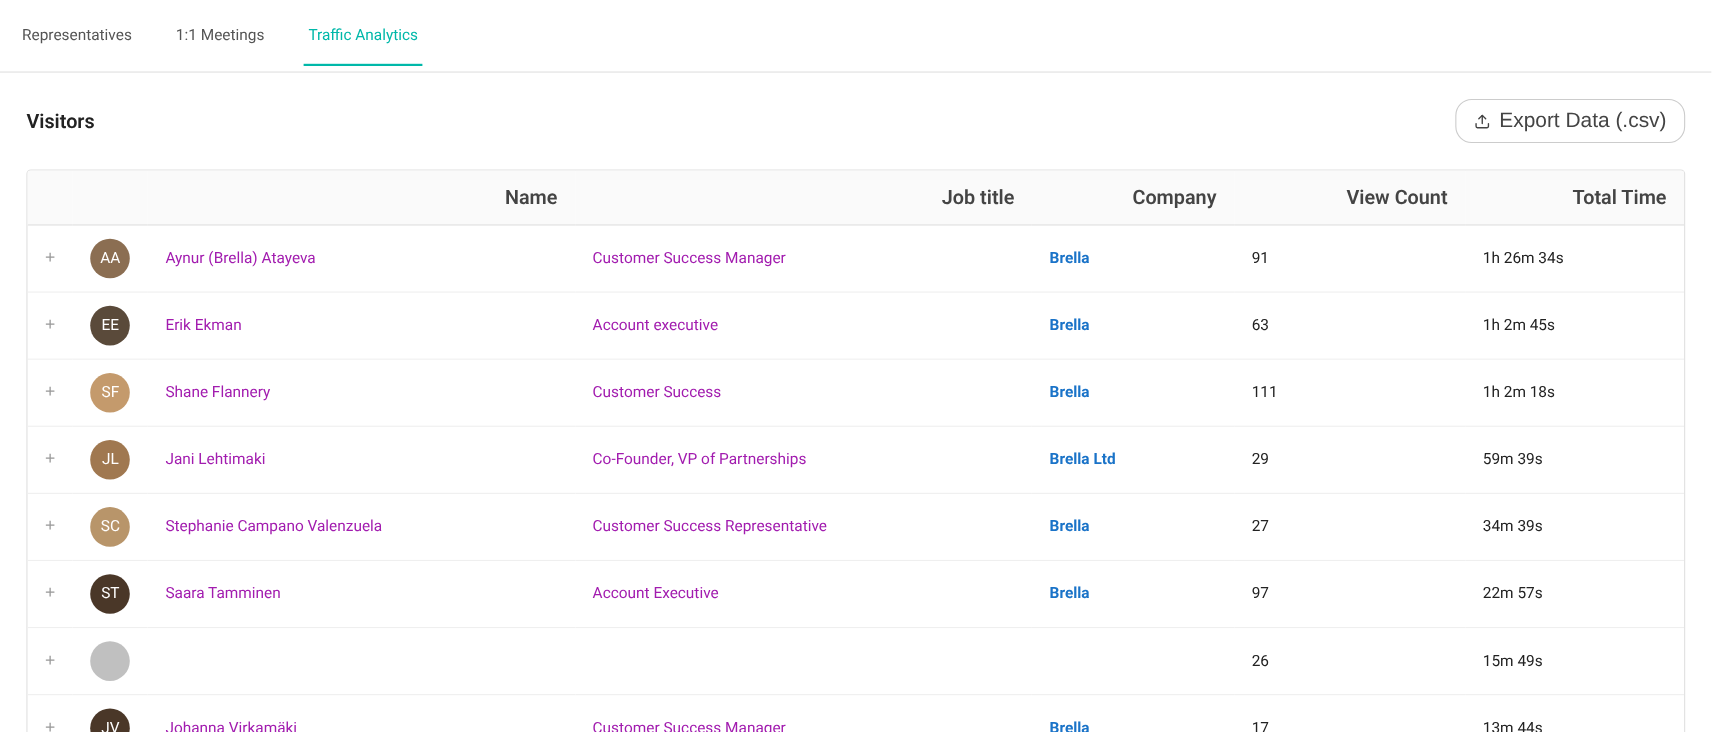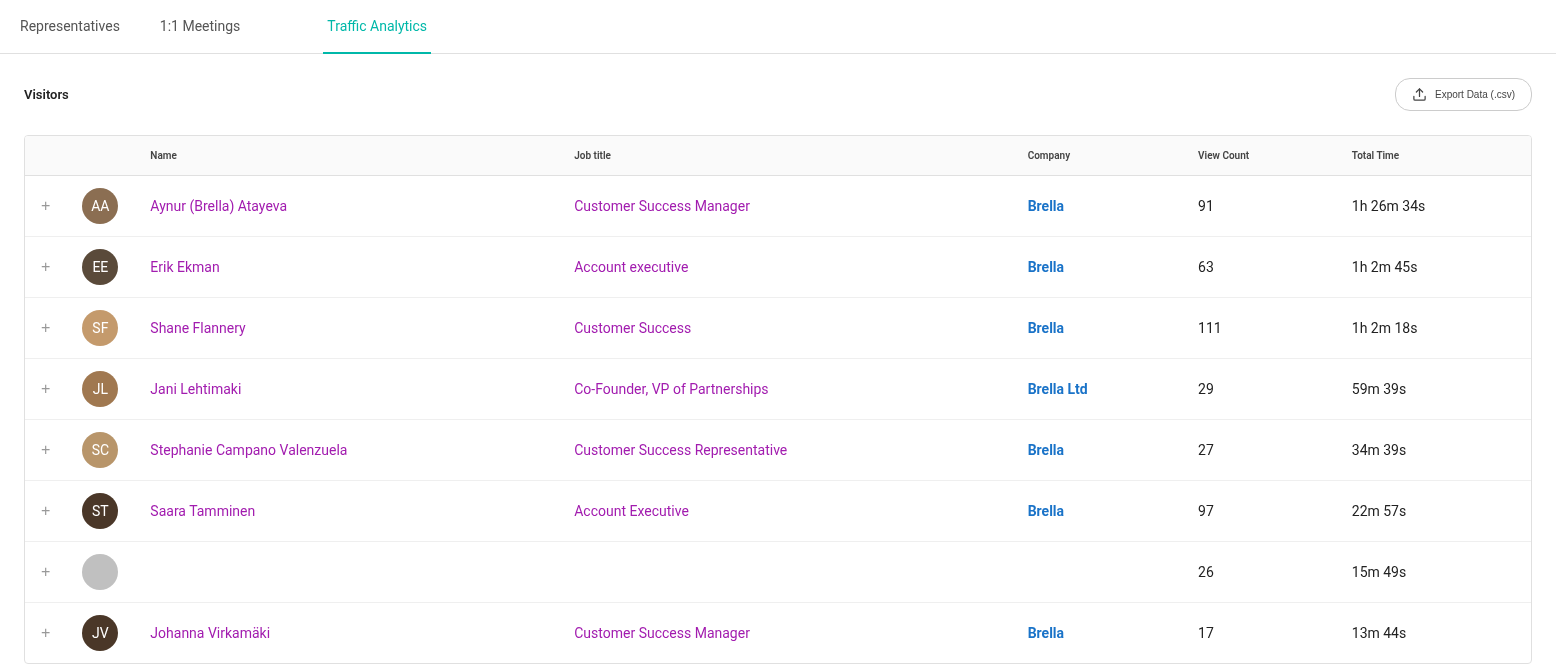--- a/index.html
+++ b/index.html
@@ -4,90 +4,89 @@
   <style>
     * { box-sizing: border-box; margin: 0; padding: 0; }
     body { font-family: -apple-system, BlinkMacSystemFont, 'Segoe UI', Roboto, sans-serif; background: #fff; color: #333; font-size: 14px; }
 
     
     .nav-tabs {
       display: flex;
       align-items: center;
       border-bottom: 1px solid #e0e0e0;
       padding: 0 16px;
-      height: 54px;
+      height: 66px;
       gap: 32px;
     }
     .nav-tab {
       height: 54px;
       display: flex;
       align-items: center;
       cursor: pointer;
       color: #555;
       font-size: 14px;
       border-bottom: 2px solid transparent;
       padding: 0 4px;
       text-decoration: none;
     }
     .nav-tab.active {
       color: #00b8a9;
       border-bottom: 2px solid #00b8a9;
-      margin-left: 47px;
     }
 
     
     .content {
       padding: 24px 24px 0 24px;
     }
 
     
     .visitors-header {
       display: flex;
       align-items: center;
       justify-content: space-between;
       margin-bottom: 24px;
     }
     .visitors-title {
-      font-size: 13px;
+      font-size: 18px;
       font-weight: 600;
       color: #222;
     }
     .export-btn {
       display: flex;
       align-items: center;
       gap: 8px;
       border: 1px solid #ccc;
       background: #fff;
       border-radius: 15px;
       padding: 8px 16px;
       cursor: pointer;
-      font-size: 10px;
+      font-size: 19px;
       color: #444;
     }
 
     
     .table-wrapper {
       width: 100%;
       border: 1px solid #e0e0e0;
       border-radius: 4px;
       overflow: hidden;
     }
     table {
       width: 100%;
       border-collapse: collapse;
     }
     thead tr {
       background: #fafafa;
       border-bottom: 1px solid #e0e0e0;
     }
     thead th {
       padding: 14px 16px;
-      text-align: left;
+      text-align: right;
       font-weight: 600;
-      font-size: 10px;
+      font-size: 18px;
       color: #444;
     }
     thead th:first-child { width: 36px; }
     thead th:nth-child(2) { width: 60px; }
     tbody tr {
       border-bottom: 1px solid #efefef;
     }
     tbody tr:last-child { border-bottom: none; }
     tbody td {
       padding: 12px 16px;

